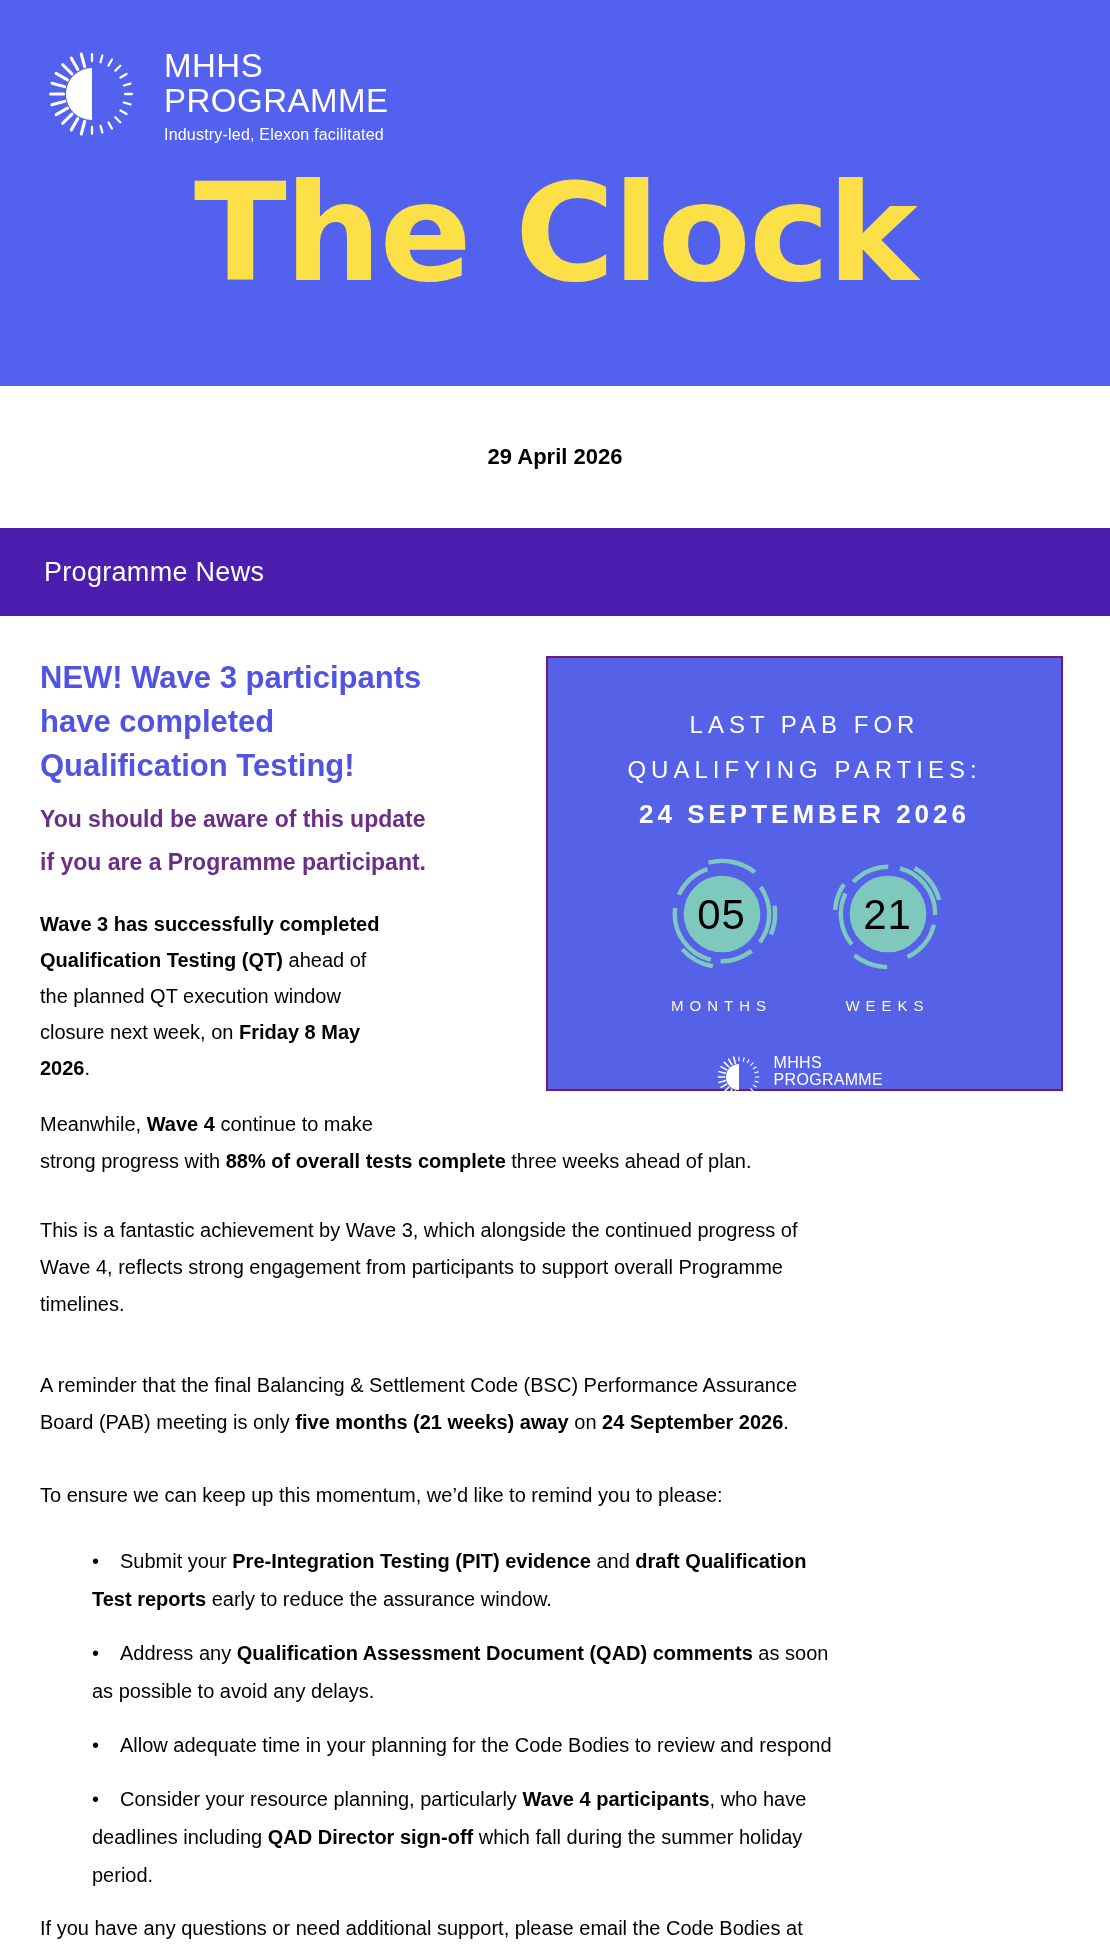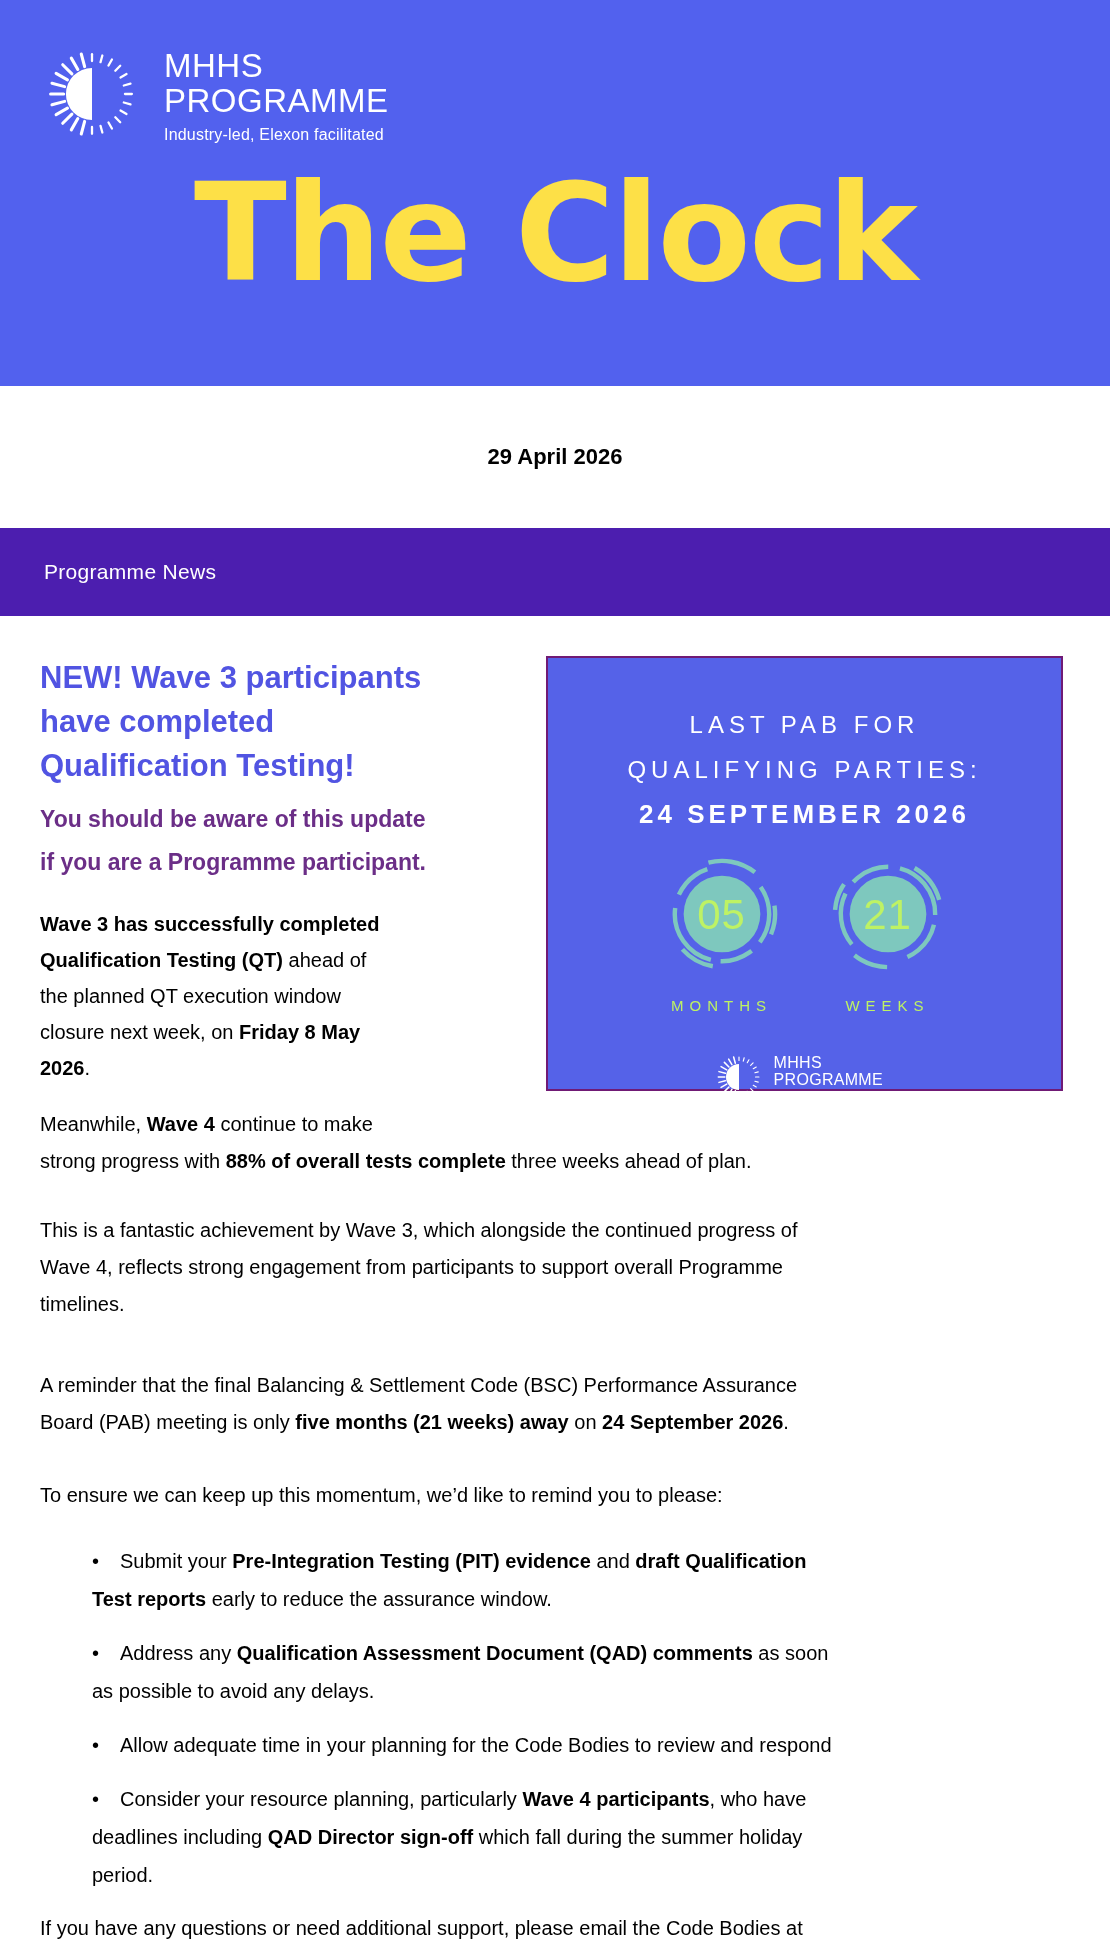--- a/index.html
+++ b/index.html
@@ -16,21 +16,21 @@
   .brand-tagline{font-size:16px;margin-top:9px;letter-spacing:.2px;}
   .masthead{color:#fde047;text-align:center;font-family:"DejaVu Sans",sans-serif;
             font-weight:bold;font-size:136px;line-height:1;margin-top:22px;letter-spacing:-2px;}
 
   
   .date-row{height:142px;display:flex;align-items:center;justify-content:center;}
   .date-row span{font-size:22px;font-weight:bold;}
 
   
   .band{height:88px;background:#4C1EAF;color:#fff;display:flex;align-items:center;
-        padding-left:44px;font-size:21px;letter-spacing:.3px;text-align:center;}
+        padding-left:44px;font-size:27px;letter-spacing:.3px;text-align:center;}
 
   
   .content{padding:40px 47px 0 40px;font-size:20px;line-height:37px;}
   .headline{color:#5154E2;font-size:31px;font-weight:bold;line-height:44px;margin:0;}
   .subtitle{color:#6B2E87;font-size:23px;font-weight:bold;line-height:43px;margin:10px 0 0 0;}
   .para{margin:0;}
   .p1{margin-top:22px;line-height:36px;}
   .p2{margin-top:20px;}
   .p3{margin-top:32px;}
   .p4{margin-top:44px;}
@@ -46,23 +46,23 @@
             background:#5562E8;border:2px solid #701a75;box-sizing:content-box;
             text-align:center;color:#fff;}
   .pab-title{margin-top:44px;font-size:24px;letter-spacing:5px;line-height:45px;}
   .pab-title .l3{font-weight:bold;font-size:26px;letter-spacing:4px;}
   .clocks{display:flex;justify-content:center;gap:48px;margin-top:18px;}
   .clock{position:relative;width:118px;}
   .clock svg{display:block;margin:0 auto;width:118px;height:118px;}
   .clock .disc{fill:#7EC8BE;}
   .clock .arc{fill:none;stroke:#7EC8BE;stroke-width:4.5;}
   .clock-value{position:absolute;top:0;left:0;width:118px;height:118px;display:flex;
-               align-items:center;justify-content:center;font-size:42px;color:#bef264;
+               align-items:center;justify-content:center;font-size:42px;color:#000000;
                letter-spacing:1px;}
-  .clock-label{margin-top:14px;font-size:15px;letter-spacing:6px;color:#bef264;}
+  .clock-label{margin-top:14px;font-size:15px;letter-spacing:6px;color:#fef9c3;}
   .card-brand{display:flex;justify-content:center;align-items:flex-start;gap:12px;margin-top:30px;text-align:left;}
   .card-brand .brand-name{font-size:16px;line-height:17px;letter-spacing:.3px;}
   .card-brand .brand-tagline{font-size:8.5px;margin-top:4px;}
 
   .sun-rays line{stroke:#fff;stroke-linecap:round;}
 </style>
 </head>
 <body>
 
 <div class="page">

